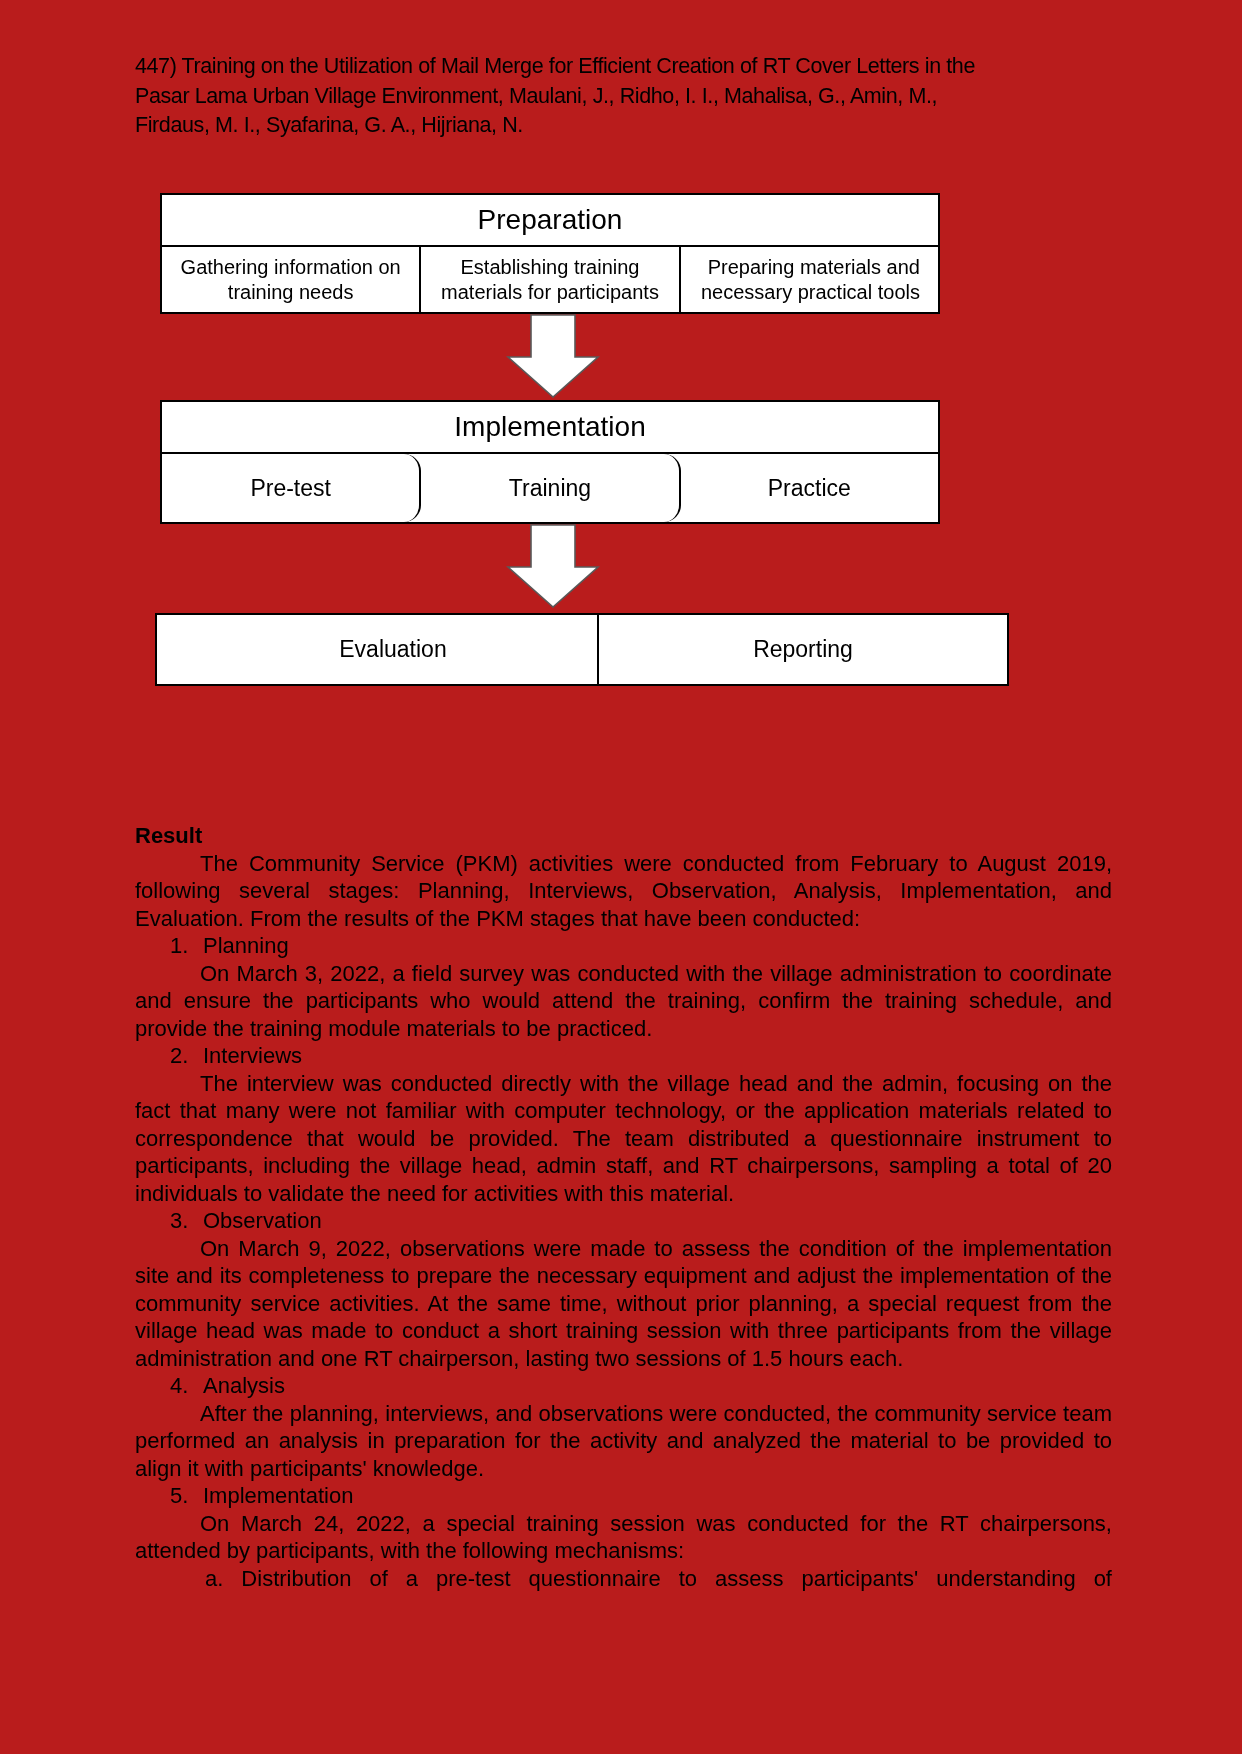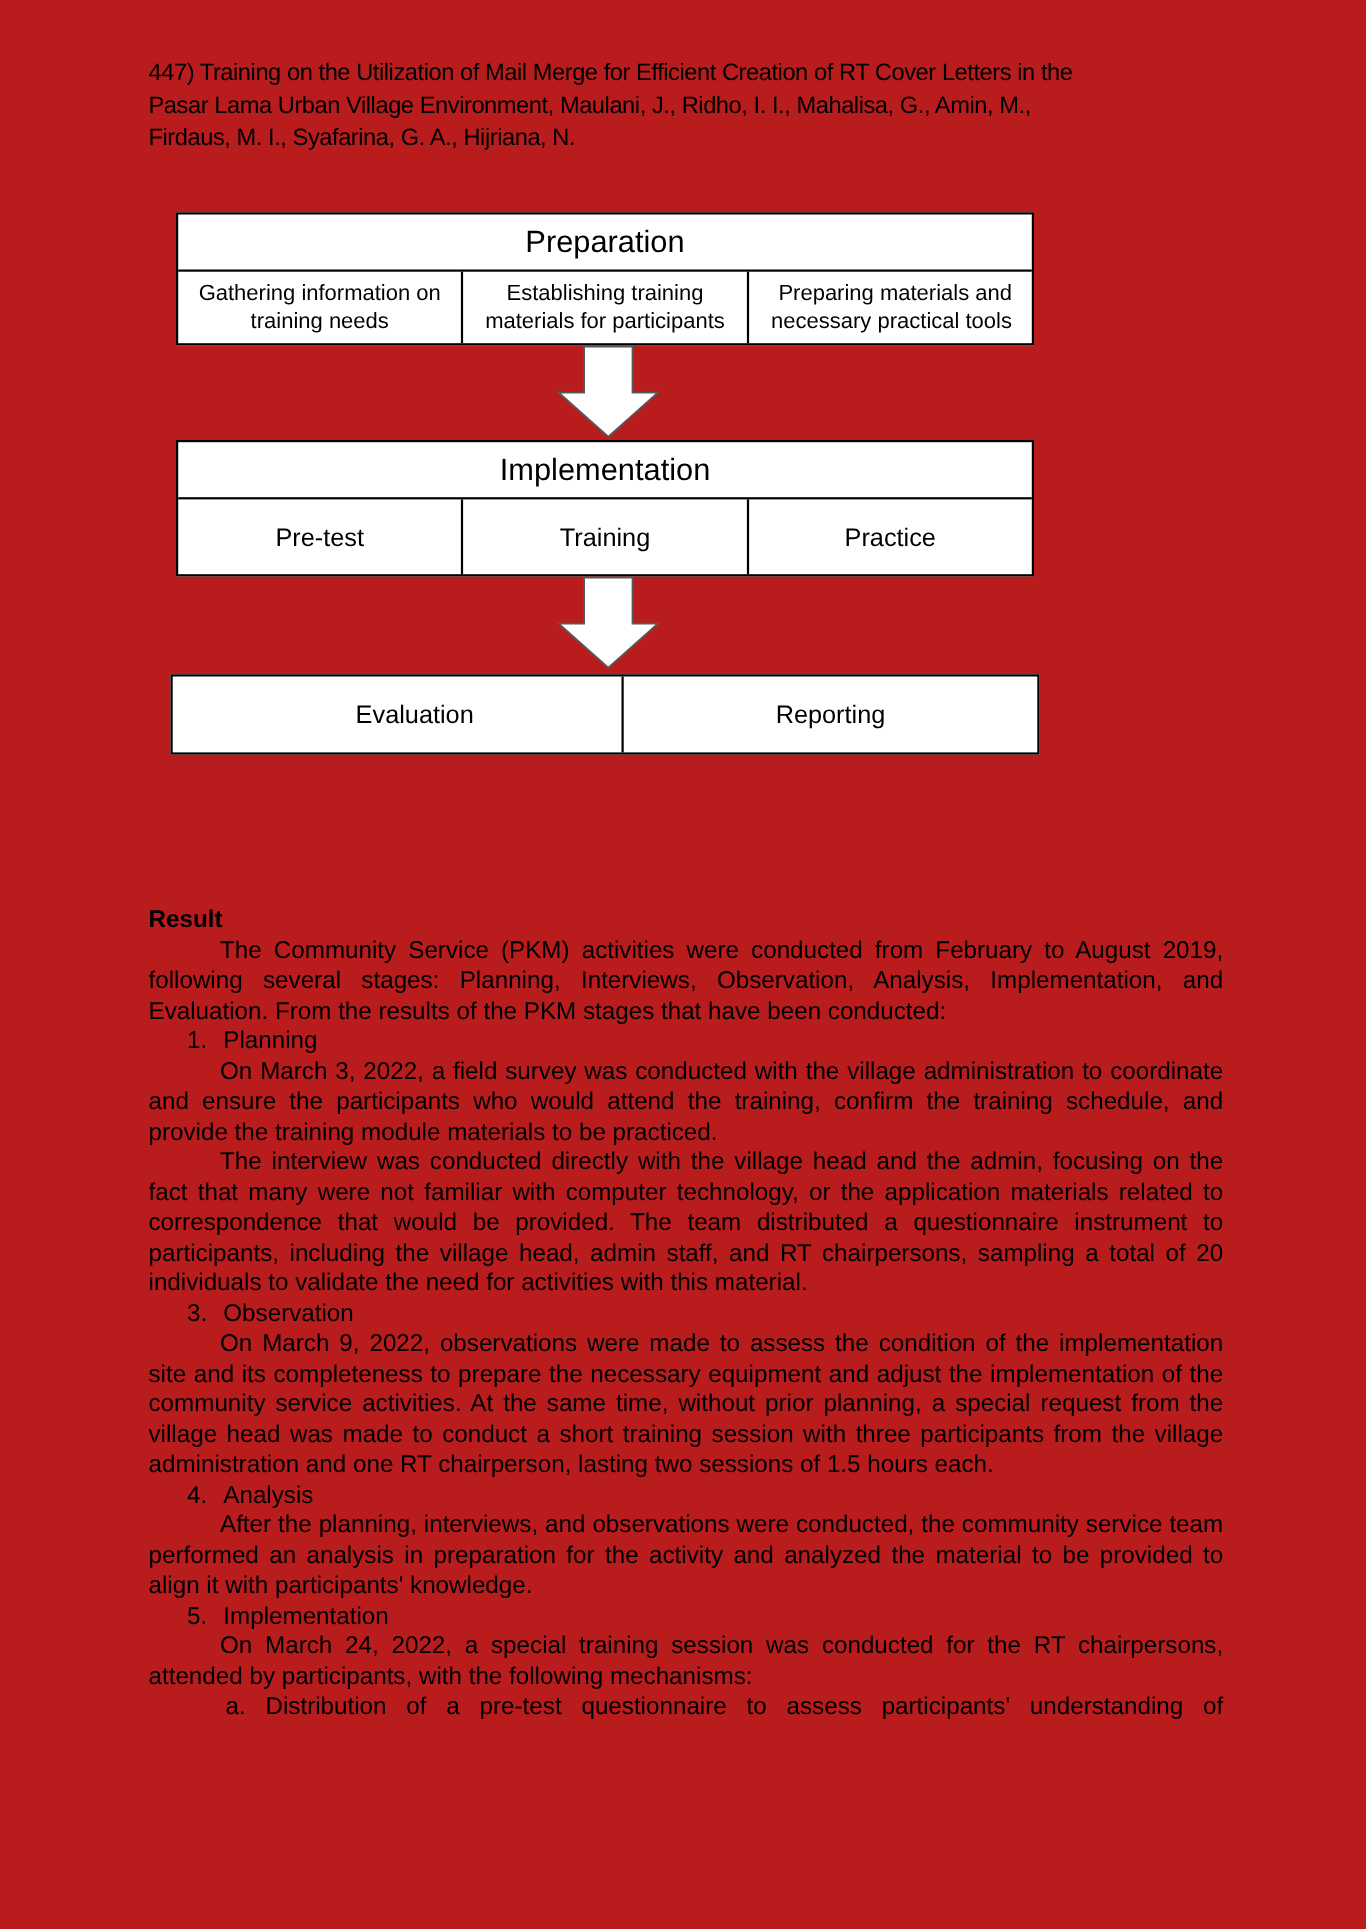--- a/index.html
+++ b/index.html
@@ -30,21 +30,21 @@
 
   
   .stage-box {
     position: absolute;
     border: 2px solid #000;
     background: #fff;
     box-sizing: border-box;
   }
   .stage-prep  { left: 160px; top: 193px; width: 780px; }
   .stage-impl  { left: 160px; top: 400px; width: 780px; }
-  .stage-final { left: 155px; top: 613px; width: 790px; padding-left: 32px; }
+  .stage-final { left: 155px; top: 613px; width: 854px; padding-left: 32px; }
 
   .stage-title {
     height: 50px;
     border-bottom: 2px solid #000;
     display: flex;
     align-items: center;
     justify-content: center;
     font-size: 28px;
   }
   .stage-cells { display: flex; }
@@ -53,21 +53,21 @@
     display: flex;
     align-items: center;
     justify-content: center;
     text-align: center;
     border-right: 2px solid #000;
     box-sizing: border-box;
     padding: 0 18px;
   }
   .cell:last-child { border-right: none; text-align: right; }
   .stage-prep  .cell { height: 65px; font-size: 20px; line-height: 25px; }
-  .stage-impl  .cell { height: 68px; font-size: 23px; }
+  .stage-impl  .cell { height: 68px; font-size: 23px; border-radius: 17px; }
   .stage-final .cell { height: 69px; font-size: 23px; }
 
   .block-arrow {
     position: absolute;
     width: 110px;
     height: 84px;
   }
   .arrow-1 { left: 498px; top: 314px; }
   .arrow-2 { left: 498px; top: 524px; }
 
@@ -140,20 +140,23 @@
 
   <div class="result-section">
     <div class="result-heading">Result</div>
     <p class="para">The Community Service (PKM) activities were conducted from February to August 2019, following several stages: Planning, Interviews, Observation, Analysis, Implementation, and Evaluation. From the results of the PKM stages that have been conducted:</p>
 
     <div class="list-line">
       <span class="num">1.</span><span>Planning</span>
     </div>
     <p class="para">On March 3, 2022, a field survey was conducted with the village administration to coordinate and ensure the participants who would attend the training, confirm the training schedule, and provide the training module materials to be practiced.</p>
 
+    <div class="list-line">
+      <span class="num">2.</span><span>Interviews</span>
+    </div>
     <p class="para">The interview was conducted directly with the village head and the admin, focusing on the fact that many were not familiar with computer technology, or the application materials related to correspondence that would be provided. The team distributed a questionnaire instrument to participants, including the village head, admin staff, and RT chairpersons, sampling a total of 20 individuals to validate the need for activities with this material.</p>
 
     <div class="list-line">
       <span class="num">3.</span><span>Observation</span>
     </div>
     <p class="para">On March 9, 2022, observations were made to assess the condition of the implementation site and its completeness to prepare the necessary equipment and adjust the implementation of the community service activities. At the same time, without prior planning, a special request from the village head was made to conduct a short training session with three participants from the village administration and one RT chairperson, lasting two sessions of 1.5 hours each.</p>
 
     <div class="list-line">
       <span class="num">4.</span><span>Analysis</span>
     </div>

